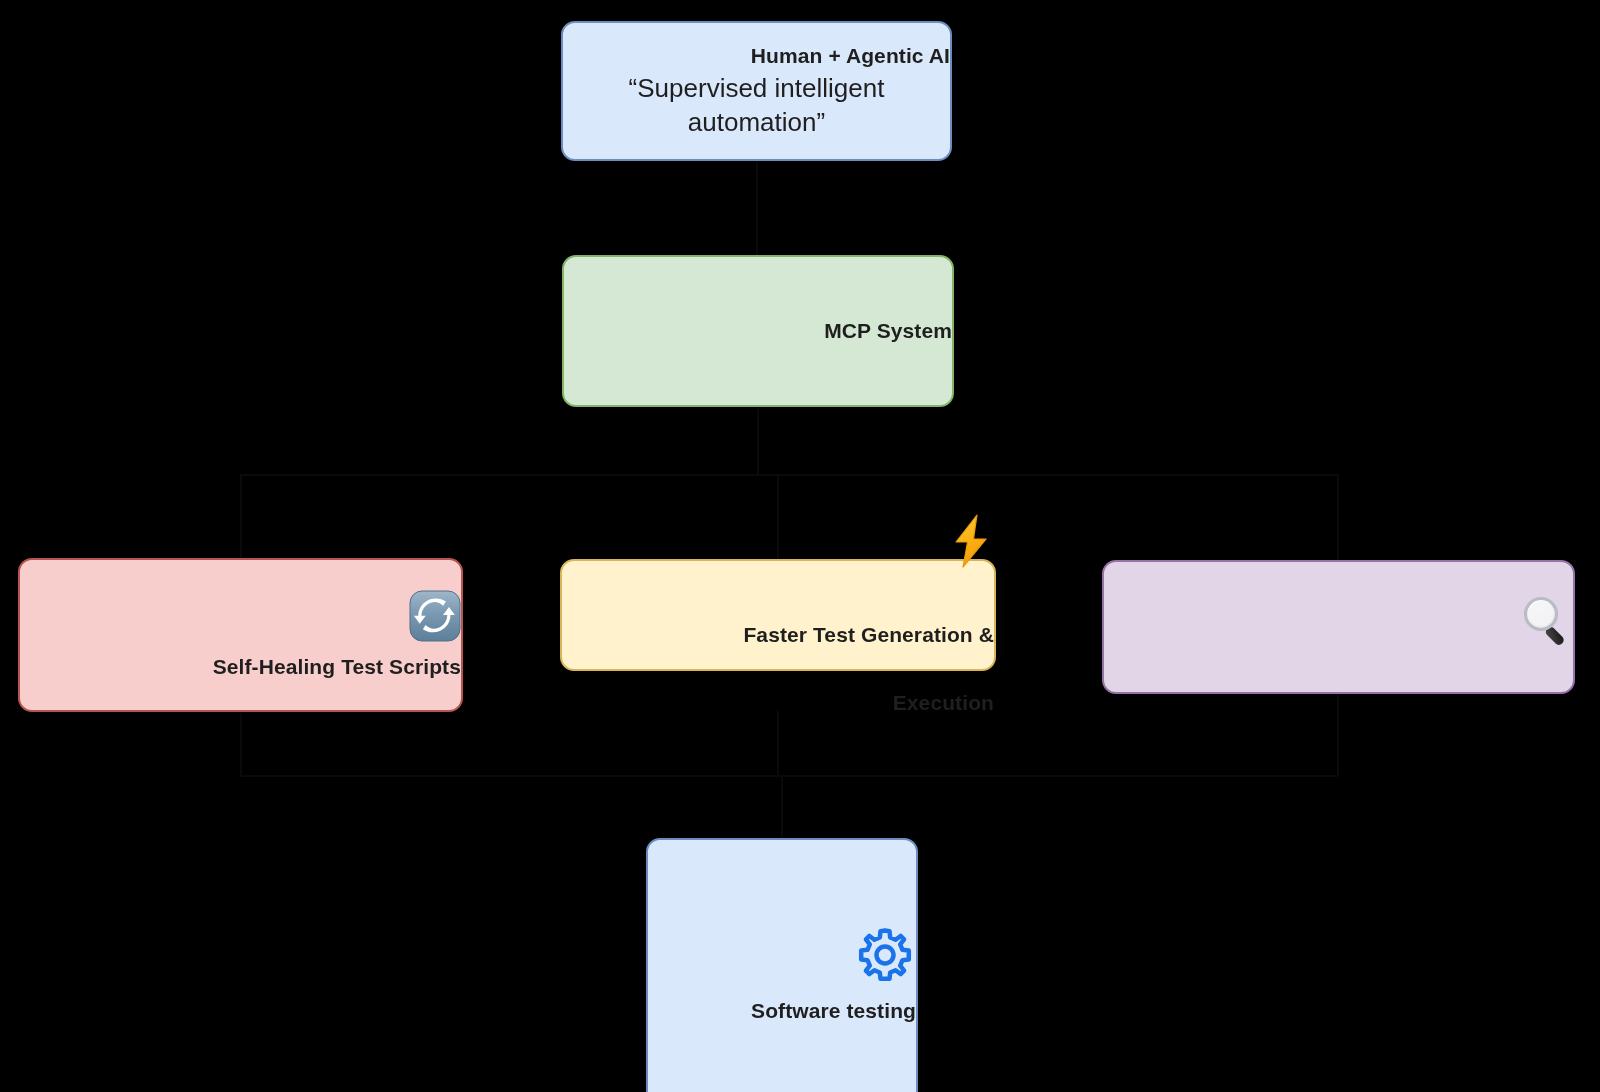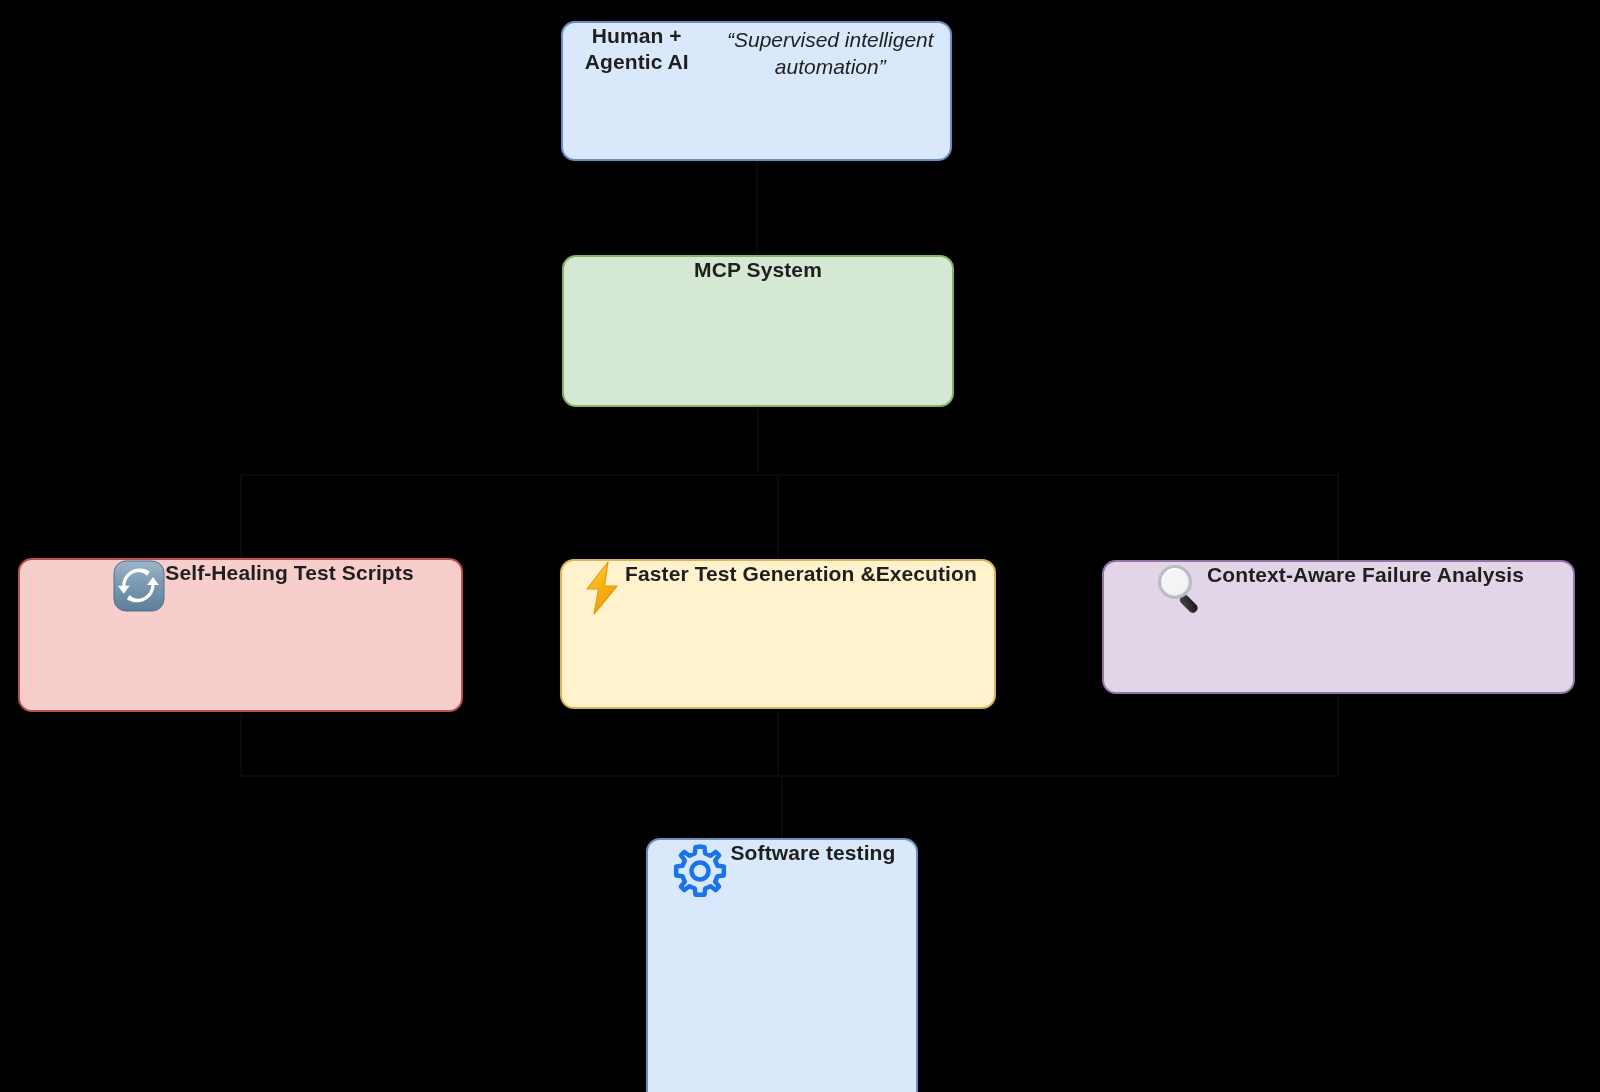--- a/index.html
+++ b/index.html
@@ -18,57 +18,56 @@
   }
 
   
   .node {
     position: absolute;
     box-sizing: border-box;
     border-radius: 14px;
     border-width: 2px;
     border-style: solid;
     display: flex;
-    flex-direction: row;
-    align-items: flex-start;
+    flex-direction: column;
+    align-items: flex-end;
     justify-content: center;
     text-align: center;
     color: #1f1f1f;
     box-shadow: 3px 3px 3px rgba(0,0,0,0.35);
   }
   .node .title {
     font-size: 21px;
     font-weight: bold;
     line-height: 1.25;
     letter-spacing: 0.1px;
   }
   .node .subtitle {
-    font-size: 21px;
-    font-style: italic;
+    font-size: 26px;
     line-height: 1.3;
     margin-top: 3px;
   }
   .node .icon {
     display: block;
     line-height: 0;
     margin-bottom: 12px;
   }
 
   
   .theme-blue   { background: #dae8fc; border-color: #6c8ebf; }
   .theme-green  { background: #d5e8d4; border-color: #82b366; }
   .theme-red    { background: #f8cecc; border-color: #b85450; padding-left: 46px; }
   .theme-yellow { background: #fff2cc; border-color: #d6b656; }
   .theme-purple { background: #e1d5e7; border-color: #9673a6; }
 
   
   #node-human      { left: 561px;  top: 21px;   width: 391px; height: 140px; }
   #node-mcp        { left: 562px;  top: 255px;  width: 392px; height: 152px; }
   #node-selfheal   { left: 18px;   top: 558px;  width: 445px; height: 154px; }
-  #node-faster     { left: 560px;  top: 559px;  width: 436px; height: 150px; }
+  #node-faster     { left: 560px;  top: 559px;  width: 436px; height: 112px; gap: 42px; }
   #node-context    { left: 1102px; top: 560px;  width: 473px; height: 134px; }
   #node-software   { left: 646px;  top: 838px;  width: 272px; height: 272px; }
 
   
   .connector {
     position: absolute;
     background: #0a0a0a;
   }
 
   
@@ -149,21 +148,20 @@
           <linearGradient id="handleGrad" x1="0" y1="0" x2="1" y2="1">
             <stop offset="0%" stop-color="#4a4a4a"></stop>
             <stop offset="100%" stop-color="#151515"></stop>
           </linearGradient>
         </defs>
         <rect x="31" y="31.5" width="9.5" height="21" rx="4.5" ry="4.5" fill="url(#handleGrad)" transform="rotate(-45 35.7 42)"></rect>
         <circle cx="22" cy="20" r="15.5" fill="url(#lensGrad)" stroke="#b9bcc2" stroke-width="3.2"></circle>
         <circle cx="22" cy="20" r="12.4" fill="#f4f5f7" opacity="0.85"></circle>
       </svg>
     </span>
-    <div class="title">Context-Aware Failure Analysis</div>
   </div>
 
   <div id="node-software" class="node theme-blue">
     <span class="icon">
       <svg class="icon-gear" viewBox="0 0 62 62" xmlns="http://www.w3.org/2000/svg">
         <g fill="none" stroke="#1a73e8" stroke-width="4.5" stroke-linejoin="round" stroke-linecap="round">
           <path d="M31 6.5
                    L35.5 7.2 L36.2 13.5 L41.6 15.8 L46.6 11.9 L50.1 15.4 L46.2 20.4 L48.5 25.8 L54.8 26.5 L54.8 31 L54.8 35.5 L48.5 36.2 L46.2 41.6 L50.1 46.6 L46.6 50.1 L41.6 46.2 L36.2 48.5 L35.5 54.8 L31 54.8 L26.5 54.8 L25.8 48.5 L20.4 46.2 L15.4 50.1 L11.9 46.6 L15.8 41.6 L13.5 36.2 L7.2 35.5 L7.2 31 L7.2 26.5 L13.5 25.8 L15.8 20.4 L11.9 15.4 L15.4 11.9 L20.4 15.8 L25.8 13.5 L26.5 7.2 Z"></path>
           <circle cx="31" cy="31" r="8.5"></circle>
         </g>

